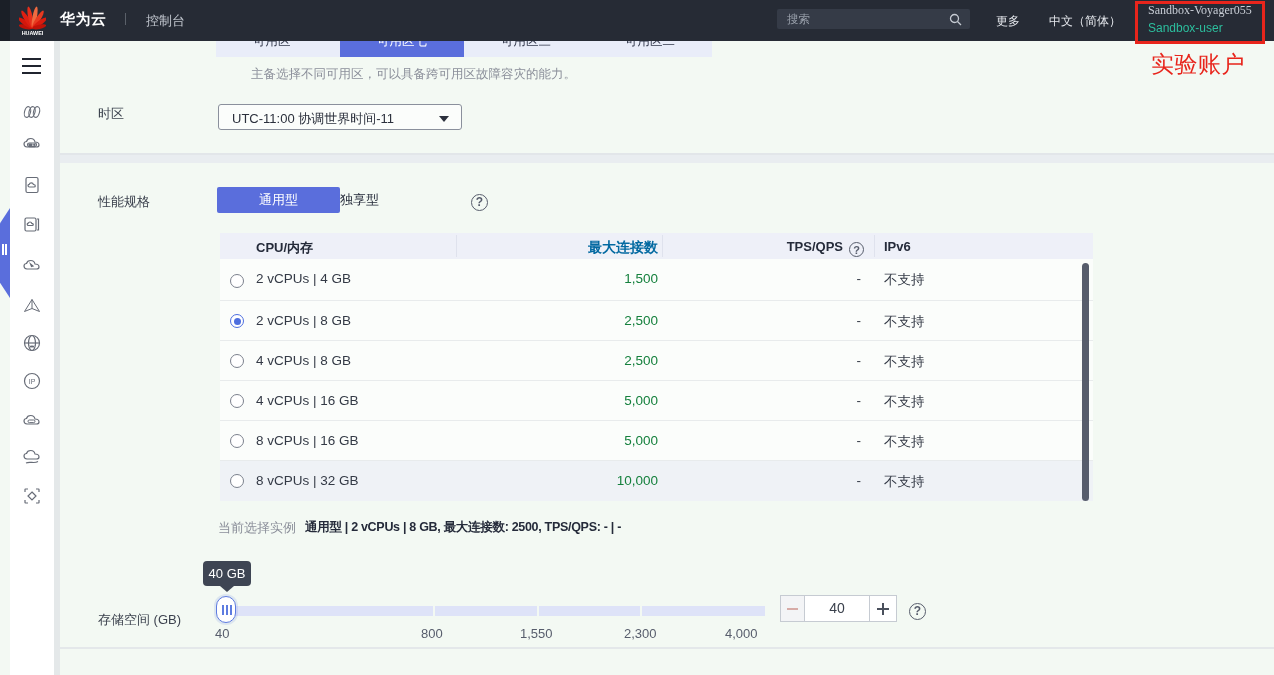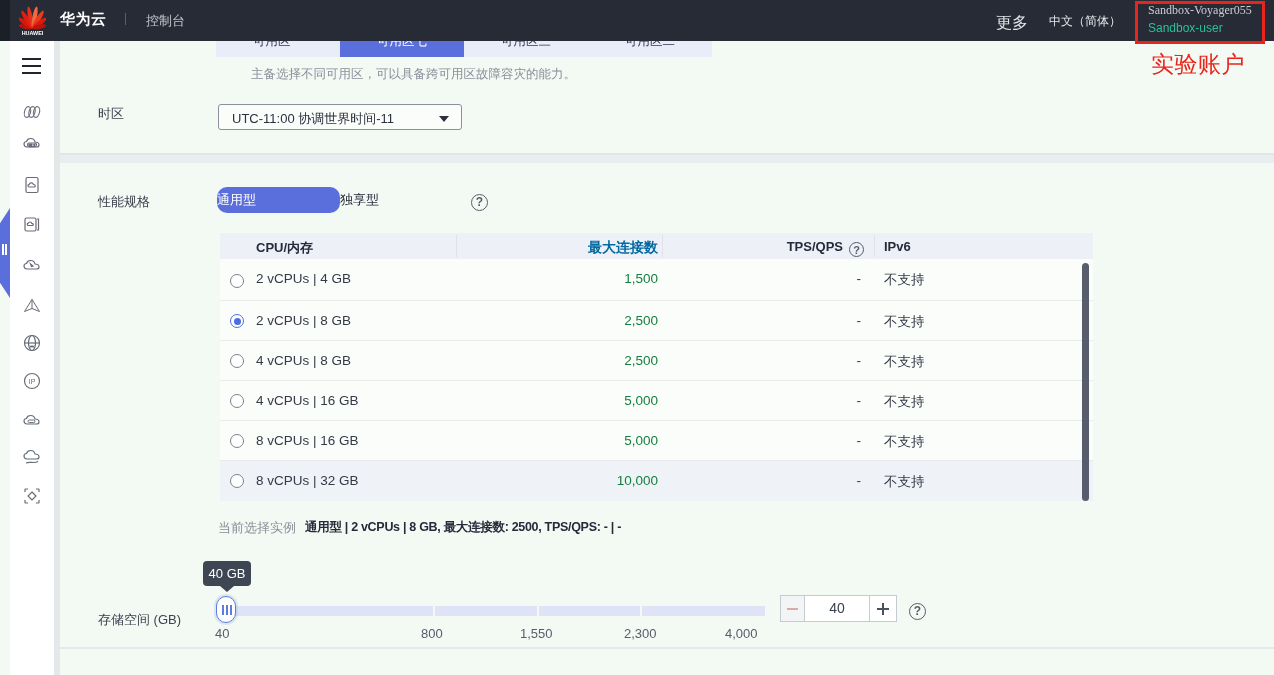--- a/index.html
+++ b/index.html
@@ -5,21 +5,21 @@
 html,body{margin:0;padding:0;}
 body{width:1274px;height:675px;overflow:hidden;font-family:"Liberation Sans",sans-serif;background:#f3f9f3;position:relative;}
 
 #hdr{position:absolute;left:0;top:0;width:1274px;height:41px;background:#262b35;z-index:50;}
 #hdr .edge{position:absolute;left:0;top:0;width:10px;height:41px;background:#1b1f27;}
 #brand{position:absolute;left:60px;top:10px;color:#fff;font-size:15px;font-weight:bold;letter-spacing:0.5px;}
 #hsep{position:absolute;left:125px;top:13px;width:1px;height:12px;background:#5a6069;}
 #console{position:absolute;left:146px;top:11.5px;color:#c3c8d0;font-size:13px;}
 #search{position:absolute;left:777px;top:9px;width:193px;height:20px;background:#353b47;border-radius:2px;}
 #search span{position:absolute;left:10px;top:3px;font-size:11.5px;color:#99a0ab;}
-#more{position:absolute;left:996px;top:12.5px;color:#e4e7ec;font-size:16px;}
+#more{position:absolute;left:996px;top:12.5px;color:#e4e7ec;font-size:12px;}
 #lang{position:absolute;left:1049px;top:12.5px;color:#e4e7ec;font-size:12px;}
 #acct{position:absolute;left:1135px;top:1px;width:130px;height:43px;background:#262b35;border:3px solid #e8251c;box-sizing:border-box;z-index:60;}
 #acct .l1{position:absolute;left:10px;top:-1px;font-size:12px;color:#c9ced6;white-space:nowrap;font-family:Liberation Serif, serif;}
 #acct .l2{position:absolute;left:10px;top:17px;font-size:12px;color:#2cbf9e;}
 #lab{position:absolute;left:1151px;top:49px;font-size:23px;color:#e8251c;z-index:60;letter-spacing:0.5px;}
 
 #sb{position:absolute;left:10px;top:41px;width:44px;height:634px;background:#fff;z-index:10;}
 #sbband{position:absolute;left:54px;top:41px;width:6px;height:634px;background:#e4e8e9;z-index:10;}
 #burger{position:absolute;left:22px;top:57.5px;z-index:11;}
 #burger div{width:19px;height:2.5px;background:#20242f;margin-bottom:4.5px;}
@@ -35,21 +35,21 @@
 #zones .sel{background:#5a6edc;color:#fff;}
 #zdesc{position:absolute;left:215px;top:66px;font-size:12.5px;color:#8a8e99;margin-left:36px;}
 
 #tzsel{position:absolute;left:218px;top:104px;width:244px;height:26px;background:#fbfdfb;border:1px solid #8a909c;border-radius:3px;box-sizing:border-box;}
 #tzsel span{position:absolute;left:13px;top:5px;font-size:13px;color:#2b303c;}
 #tzsel .car{position:absolute;right:12px;top:11px;width:0;height:0;border-left:5px solid transparent;border-right:5px solid transparent;border-top:6px solid #2b303c;}
 
 #div1a{position:absolute;left:60px;top:153px;width:1214px;height:2px;background:#e2e6e9;}
 #div1b{position:absolute;left:60px;top:155px;width:1214px;height:8px;background:#e9edf0;}
 
-#tab1{position:absolute;left:217px;top:187px;width:123px;height:26px;background:#5a6edc;border-radius:10px;color:#fff;font-size:13px;text-align:left;line-height:26px;}
+#tab1{position:absolute;left:217px;top:187px;width:123px;height:26px;background:#5a6edc;border-radius:2px;color:#fff;font-size:13px;text-align:center;line-height:26px;}
 #tab2{position:absolute;left:340px;top:187px;width:124px;height:26px;color:#252b3a;font-size:13px;text-align:left;line-height:26px;}
 .qc{display:inline-block;width:15px;height:15px;border:1.5px solid #575d6c;border-radius:50%;color:#575d6c;font-size:11px;line-height:15px;text-align:center;box-sizing:border-box;font-weight:bold;}
 #q1{position:absolute;left:471px;top:192px;}
 #q1 .qc{width:17px;height:17px;line-height:14px;font-size:12px;}
 
 #thead{position:absolute;left:220px;top:233px;width:873px;height:26px;background:#eef0f8;}
 #thead .c1{position:absolute;left:36px;top:6px;font-size:13px;font-weight:bold;color:#252b3a;}
 #thead .c2{position:absolute;left:256px;width:182px;top:6px;text-align:right;font-size:14px;font-weight:bold;color:#0369a1;}
 #thead .c3{position:absolute;left:460px;width:184px;top:6px;text-align:right;font-size:13px;font-weight:bold;color:#252b3a;}
 #thead .c3 .qc{vertical-align:-3px;margin-left:6px;}
@@ -262,20 +262,27 @@
       <ellipse cx="30.1" cy="23.9" rx="4.3" ry="21.5" transform="rotate(11 30.1 23.9)" fill="#f06a40"></ellipse>
       <ellipse cx="36.6" cy="28.0" rx="4.5" ry="20.0" transform="rotate(32 36.6 28.0)" fill="#e83a20"></ellipse>
       <ellipse cx="39.8" cy="35.0" rx="4.5" ry="17.0" transform="rotate(54 39.8 35.0)" fill="#d91b0e"></ellipse>
       <ellipse cx="39.2" cy="42.2" rx="4.3" ry="13.5" transform="rotate(78 39.2 42.2)" fill="#c01208"></ellipse>
       <text x="26" y="58" font-size="10.5" fill="#fff" text-anchor="middle" font-family="Liberation Sans" font-weight="bold">HUAWEI</text>
     </g>
   </svg>
   <div id="brand">华为云</div>
   <div id="hsep"></div>
   <div id="console">控制台</div>
+  <div id="search">
+      <span>搜索</span>
+    <svg style="position:absolute;right:8px;top:4px" width="13" height="13" viewBox="0 0 13 13" fill="none" stroke="#c6cbd3" stroke-width="1.3">
+        <circle cx="5.5" cy="5.5" r="4"></circle>
+        <path d="M8.5 8.5 L12 12"></path>
+      </svg>
+  </div>
   <div id="more">更多</div>
   <div id="lang">中文（简体）</div>
 </div>
 <div id="acct">
     <div class="l1">Sandbox-Voyager055</div>
     <div class="l2">Sandbox-user</div>
   </div>
 <div id="lab">实验账户</div>
 
 </body></html>

